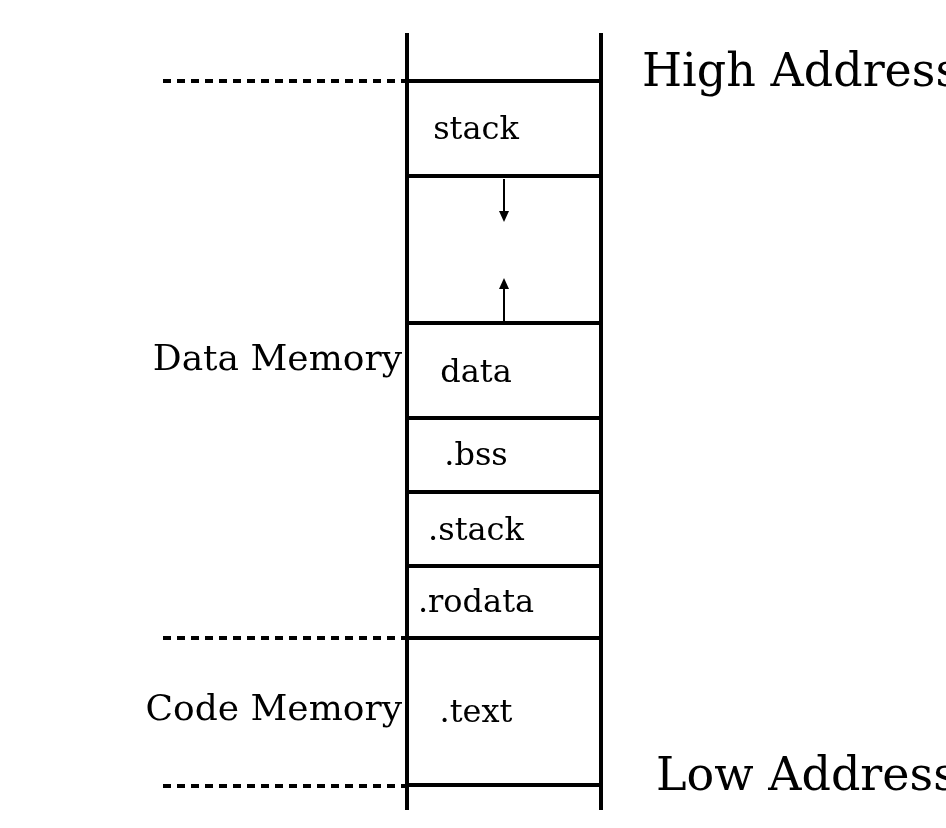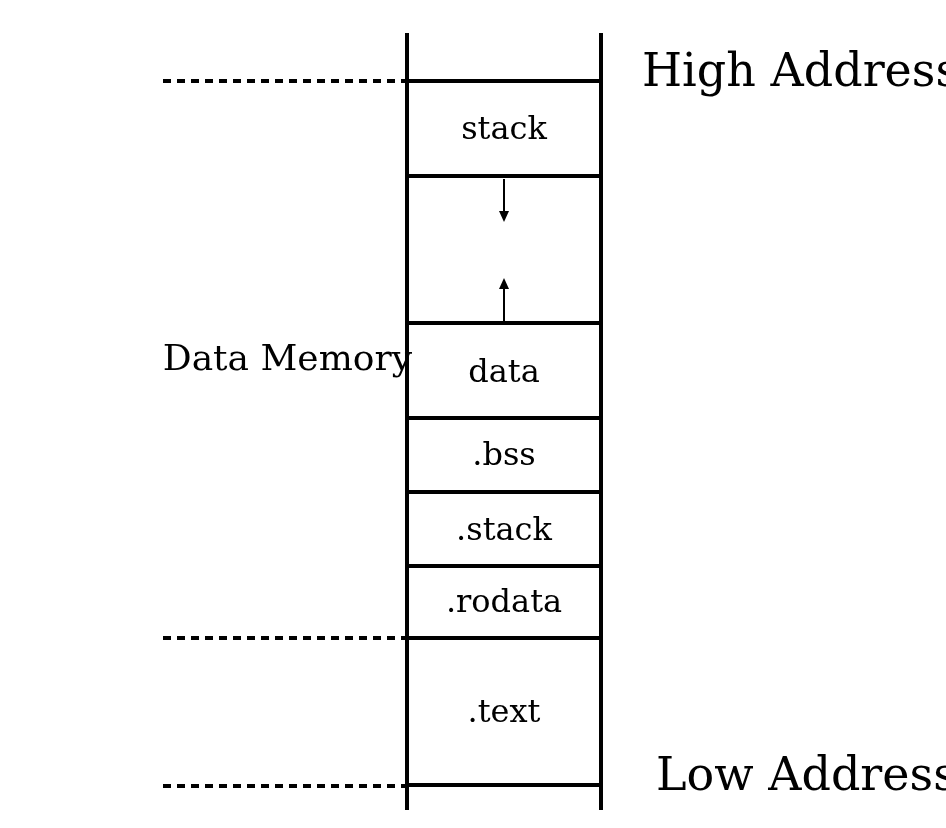--- a/index.html
+++ b/index.html
@@ -42,29 +42,29 @@
     height: 4px;
     background: repeating-linear-gradient(
       to right,
       var(--line, #000000) 0 8px,
       transparent 8px 14px
     );
   }
   
   .seg-label {
     position: absolute;
-    left: 504px;
+    left: 476px;
     transform: translate(-50%, -50%);
     font-size: 32px;
     line-height: 1;
     white-space: nowrap;
   }
   .region-label {
     position: absolute;
-    left: 412px;
+    left: 402px;
     transform: translate(-100%, -50%);
     font-size: 36px;
     line-height: 1;
     white-space: nowrap;
   }
   .addr-label {
     position: absolute;
     transform: translateY(-50%);
     font-size: 46px;
     line-height: 1;
@@ -116,17 +116,18 @@
   <div class="arrow-stem" style="top:288px;height:33px"></div>
 
   <div class="seg-label" style="top:128px">stack</div>
   <div class="seg-label" style="top:371px">data</div>
   <div class="seg-label" style="top:454px">.bss</div>
   <div class="seg-label" style="top:529px">.stack</div>
   <div class="seg-label" style="top:601px">.rodata</div>
   <div class="seg-label" style="top:711px">.text</div>
 
   <div class="region-label" style="top:358px">Data Memory</div>
+  <div class="region-label" style="top:708px">Code Memory</div>
 
   <div class="addr-label" style="left:642px;top:70px">High Address</div>
   <div class="addr-label" style="left:656px;top:774px">Low Address</div>
 
 </div>
 
 </body></html>

